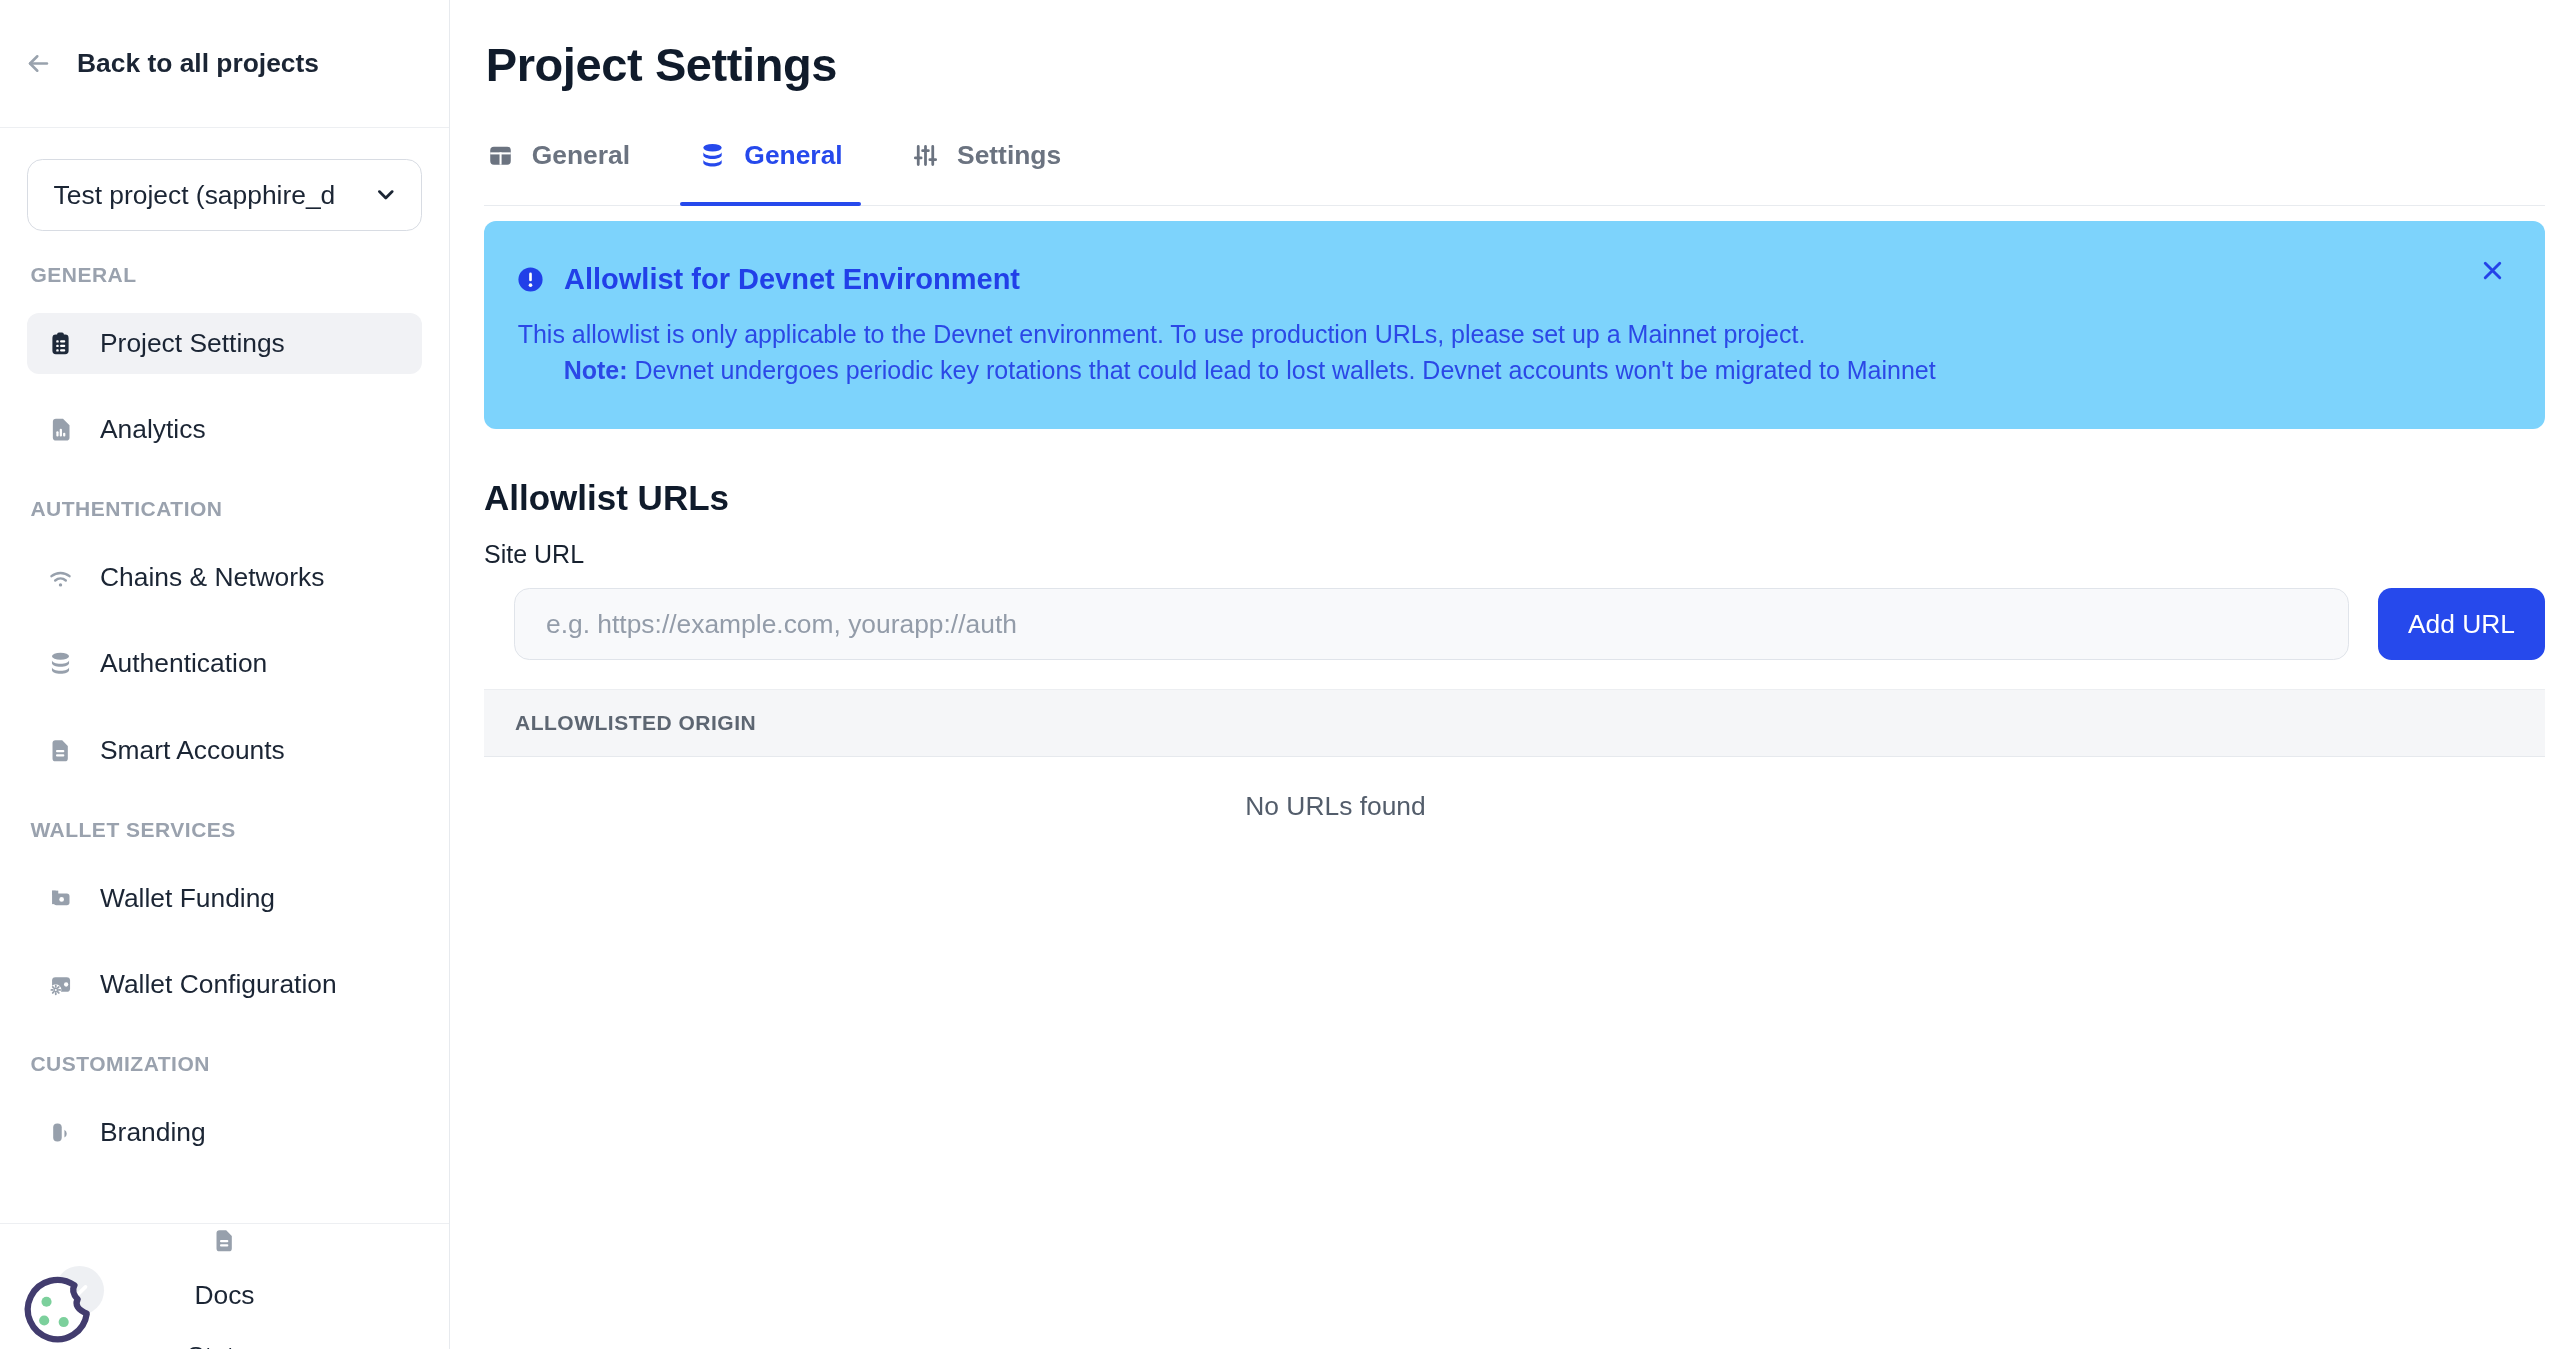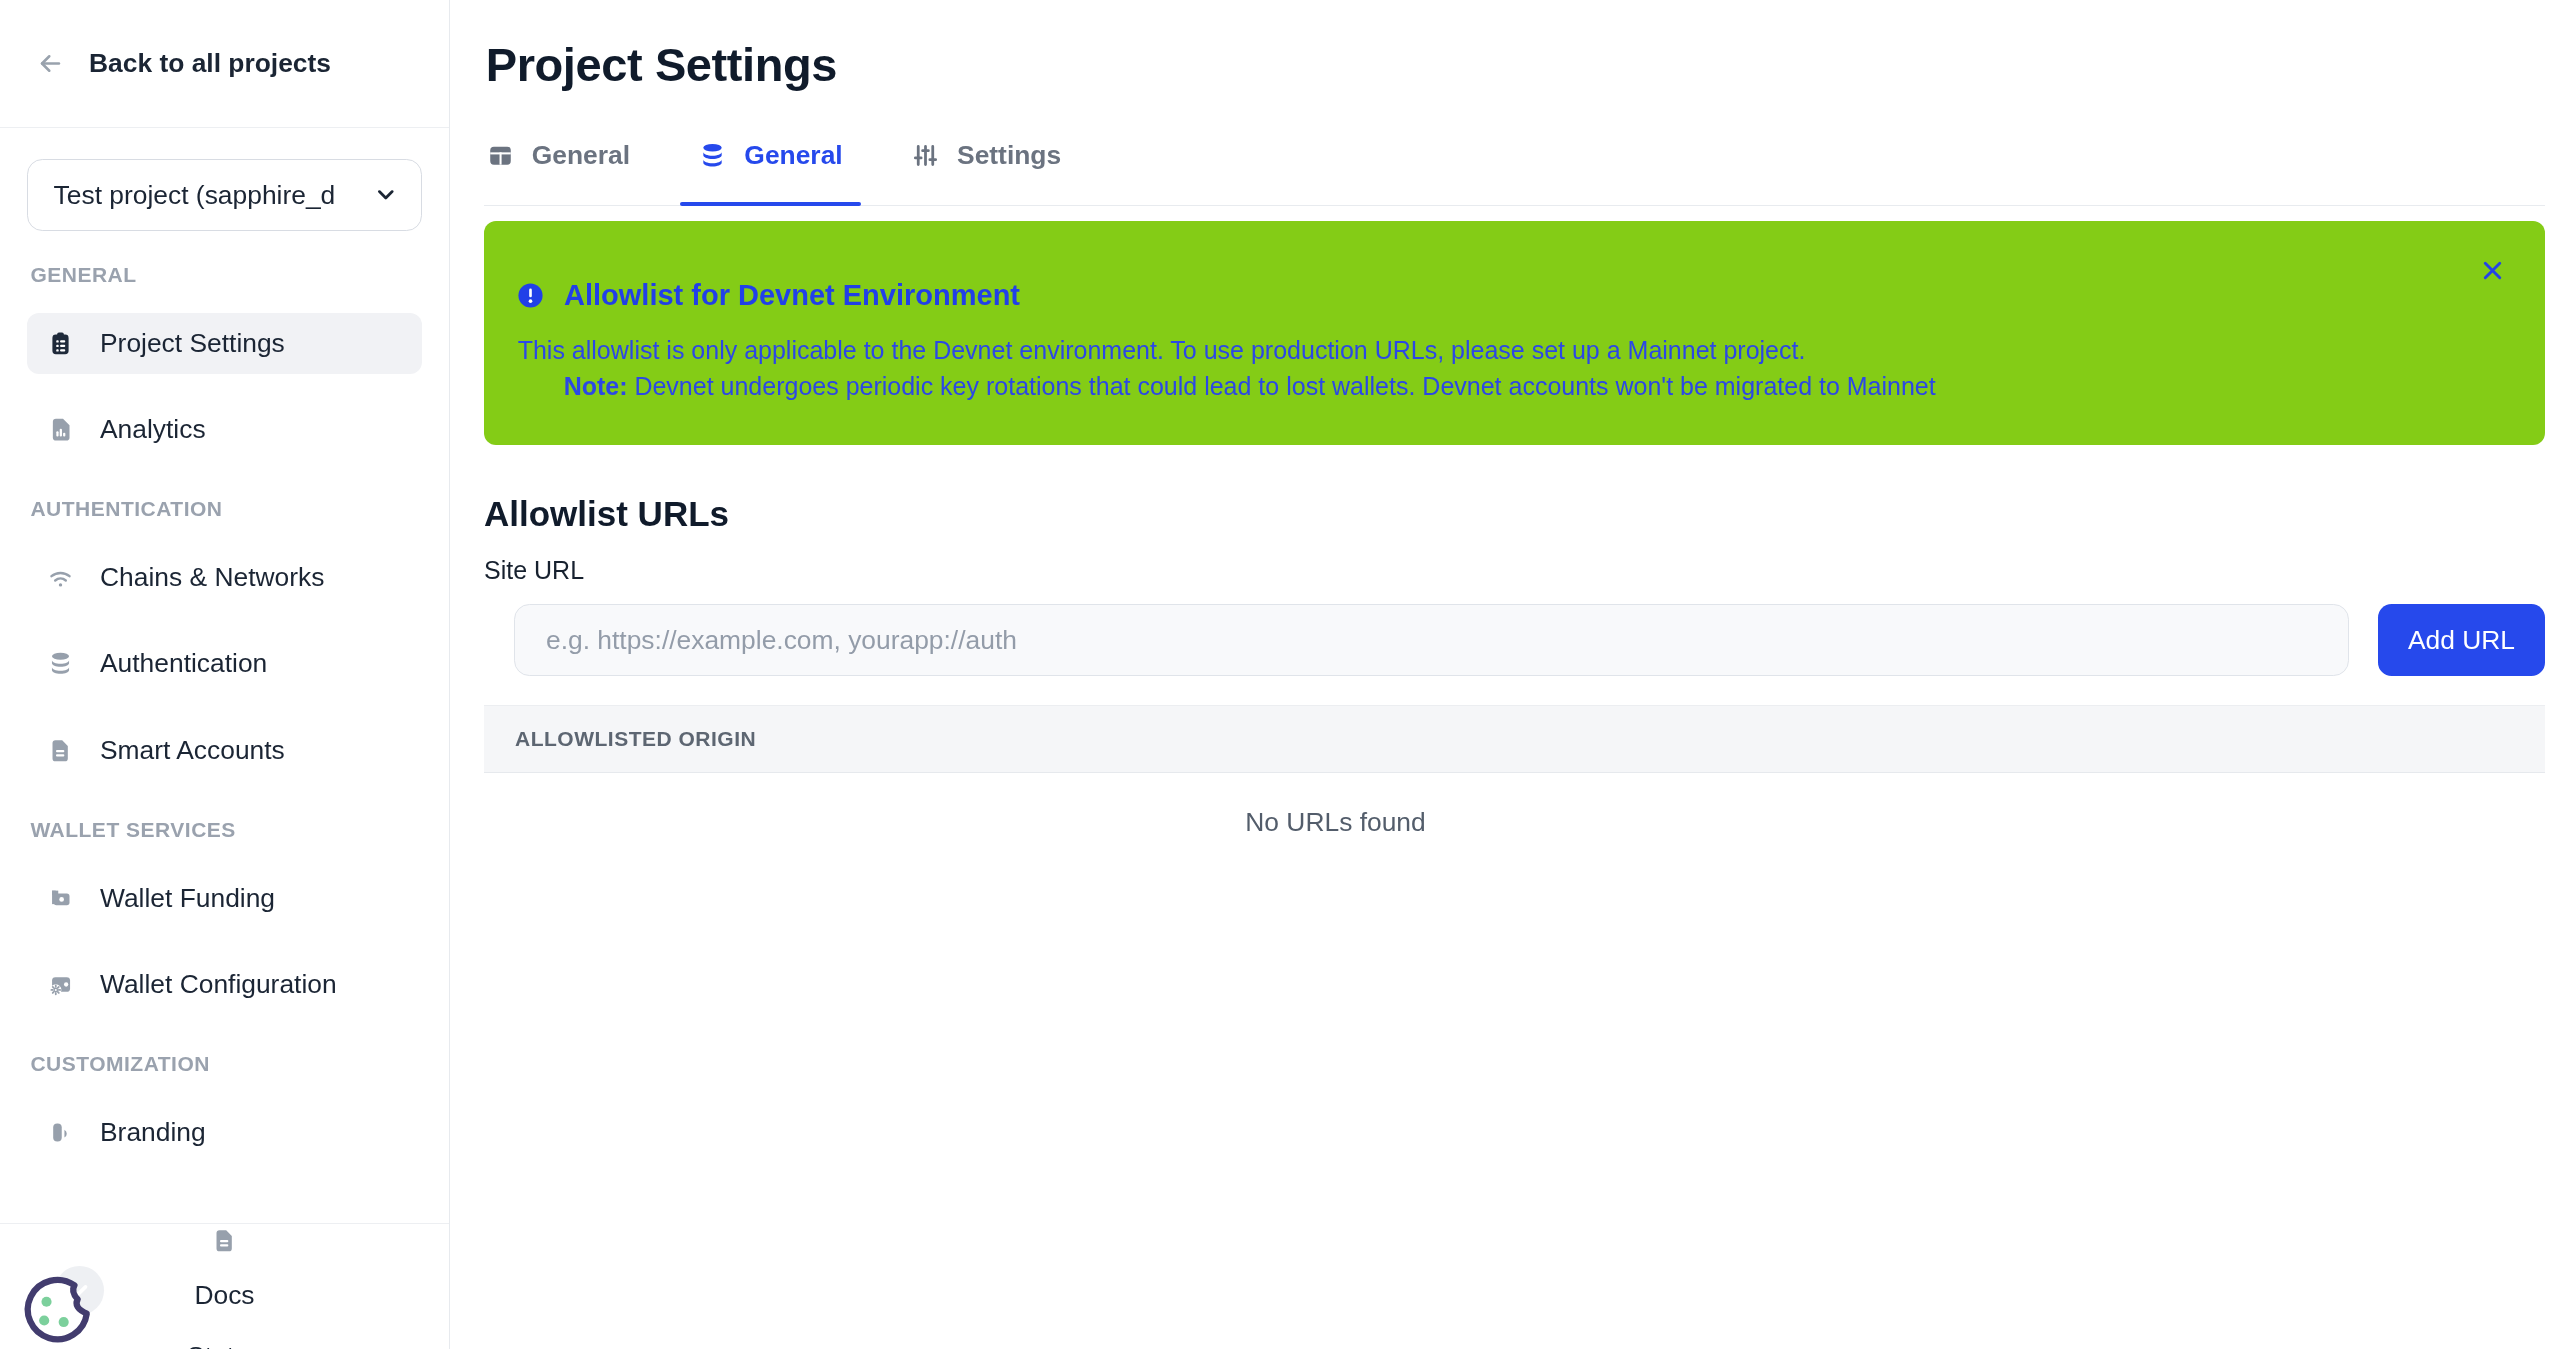--- a/index.html
+++ b/index.html
@@ -19,21 +19,21 @@
     border-right: 1.7px solid #e7eaee;
     display: flex;
     flex-direction: column;
     background: #fff;
   }
   .back-row {
     flex: 0 0 128px;
     display: flex;
     align-items: center;
     gap: 24px;
-    padding: 0 36px;
+    padding: 0 24px;
     border-bottom: 1.7px solid #edeff2;
     font-size: 26.4px;
     font-weight: 600;
     color: #1b2534;
     cursor: pointer;
   }
   .side-scroll {
     flex: 0 0 1024px;
     height: 1024px;
     overflow: hidden;
@@ -148,23 +148,23 @@
     position: absolute;
     left: -17px; right: -17px; bottom: -1.7px;
     height: 4.3px;
     border-radius: 2.6px;
     background: #2649ec;
   }
 
   .banner {
     position: relative;
     margin-top: 15.3px;
-    background: #84cc16;
+    background: #7dd3fc;
     border-radius: 12px;
-    padding: 58px 102px 41px 32px;
+    padding: 42px 102px 41px 32px;
   }
   .banner-head {
     display: flex;
     align-items: center;
     gap: 19px;
     font-size: 29px;
     font-weight: 600;
     color: #2140e8;
   }
   .banner-body {

